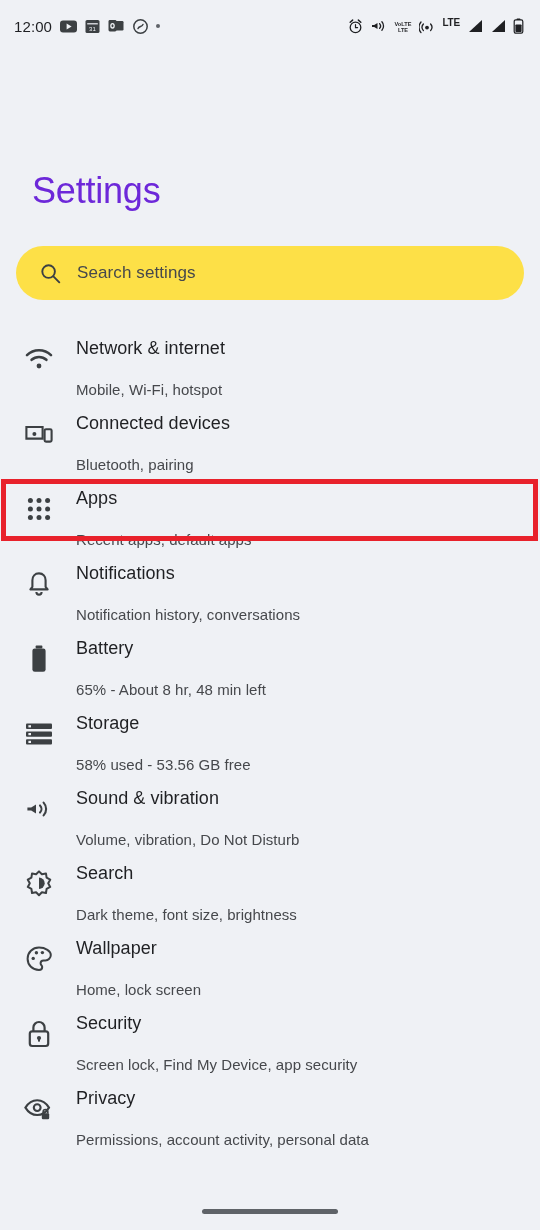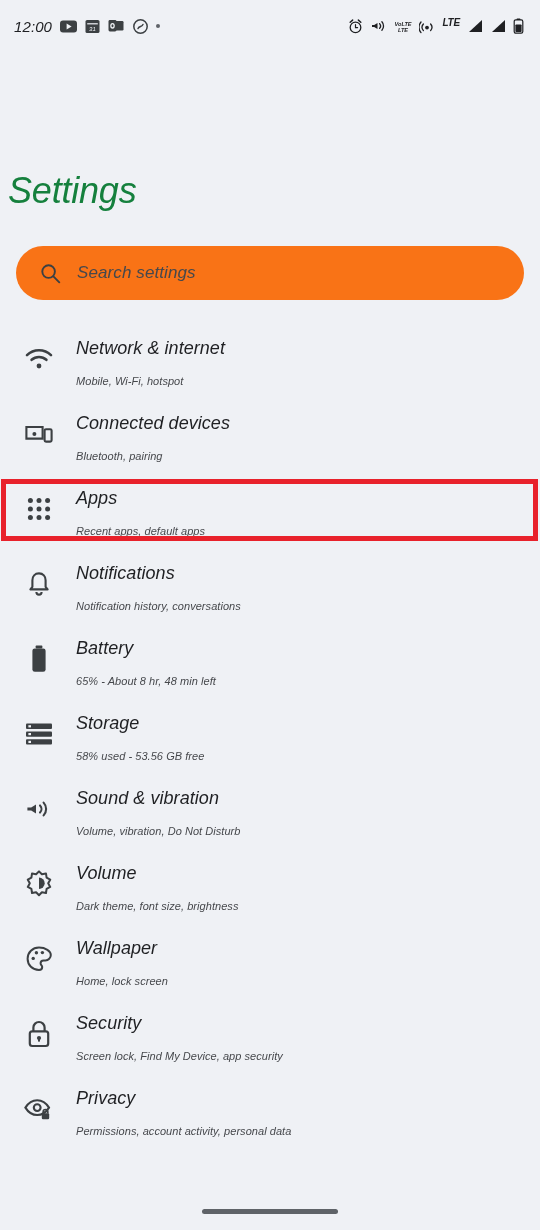--- a/index.html
+++ b/index.html
@@ -10,21 +10,20 @@
     background: #eff1f5;
     font-family: "Liberation Sans", sans-serif;
     overflow: hidden;
   }
 
   .screen {
     position: relative;
     width: 540px;
     height: 1224px;
     background: #eff1f5;
-    font-style: italic;
   }
 
   
   .status-bar {
     position: absolute;
     top: 0; left: 0;
     width: 540px;
     height: 52px;
     display: flex;
     align-items: center;
@@ -61,35 +60,35 @@
     color: #1f2023;
     letter-spacing: -0.2px;
     line-height: 1;
     padding-bottom: 6px;
   }
 
   
   .page-title {
     position: absolute;
     top: 170px;
-    left: 8px;
+    left: 32px;
     font-size: 36px;
-    color: #15803d;
+    color: #6d28d9;
     letter-spacing: -0.2px;
     font-weight: 400;
   }
 
   
   .search-bar {
     position: absolute;
     top: 246px;
     left: 16px;
     width: 508px;
     height: 54px;
-    background: #f97316;
+    background: #fde047;
     border-radius: 28px;
     display: flex;
     align-items: center;
     padding-left: 24px;
     gap: 16px;
   }
   .search-placeholder {
     font-size: 17px;
     color: #46484c;
     letter-spacing: 0.1px;
@@ -121,24 +120,24 @@
     margin-top: 3px;
   }
   .row-text { padding-top: 2px; }
   .row-title {
     font-size: 18px;
     color: #1f2023;
     line-height: 23px;
     letter-spacing: 0.05px;
   }
   .row-sub {
-    font-size: 11px;
+    font-size: 15px;
     color: #46484c;
     line-height: 19px;
-    margin-top: 12px;
+    margin-top: 20px;
     letter-spacing: 0.05px;
   }
 
   
   .highlight-box {
     position: absolute;
     top: 479px;
     left: 1px;
     width: 537px;
     height: 62px;
@@ -357,21 +356,21 @@
     </div>
 
     <div class="settings-row">
       <div class="row-icon">
         <svg width="28" height="28" viewBox="0 0 28 28">
           <path d="M14 1.4 L16.9 4.3 L21 3.6 L21.6 7.7 L25.2 9.7 L23.2 13.3 L25.2 16.9 L21.6 18.9 L21 23 L16.9 22.3 L14 25.2 L11.1 22.3 L7 23 L6.4 18.9 L2.8 16.9 L4.8 13.3 L2.8 9.7 L6.4 7.7 L7 3.6 L11.1 4.3 Z" fill="none" stroke="#3c4043" stroke-width="2" stroke-linejoin="round"></path>
           <path d="M14 7.6 a5.7 5.7 0 0 1 0 11.4 Z" fill="#3c4043"></path>
         </svg>
       </div>
       <div class="row-text">
-        <div class="row-title">Volume</div>
+        <div class="row-title">Search</div>
         <div class="row-sub">Dark theme, font size, brightness</div>
       </div>
     </div>
 
     <div class="settings-row">
       <div class="row-icon">
         <svg width="26" height="26" viewBox="0 0 26 26">
           <path d="M13 1.6 C6.6 1.6 1.6 6.4 1.6 12.8 C1.6 19.2 6.6 24 13 24 c1.9 0 3.2 -1.3 3.2 -2.9 c0 -0.8 -0.3 -1.4 -0.8 -1.9 c-0.5 -0.5 -0.8 -1.1 -0.8 -1.9 c0 -1.6 1.3 -2.9 2.9 -2.9 h1.9 c3 0 5.4 -2.4 5.4 -5.4 C24.8 5.2 19.6 1.6 13 1.6 Z" fill="none" stroke="#3c4043" stroke-width="2"></path>
           <circle cx="7.2" cy="12.4" r="1.7" fill="#3c4043"></circle>
           <circle cx="10.4" cy="6.8" r="1.7" fill="#3c4043"></circle>

